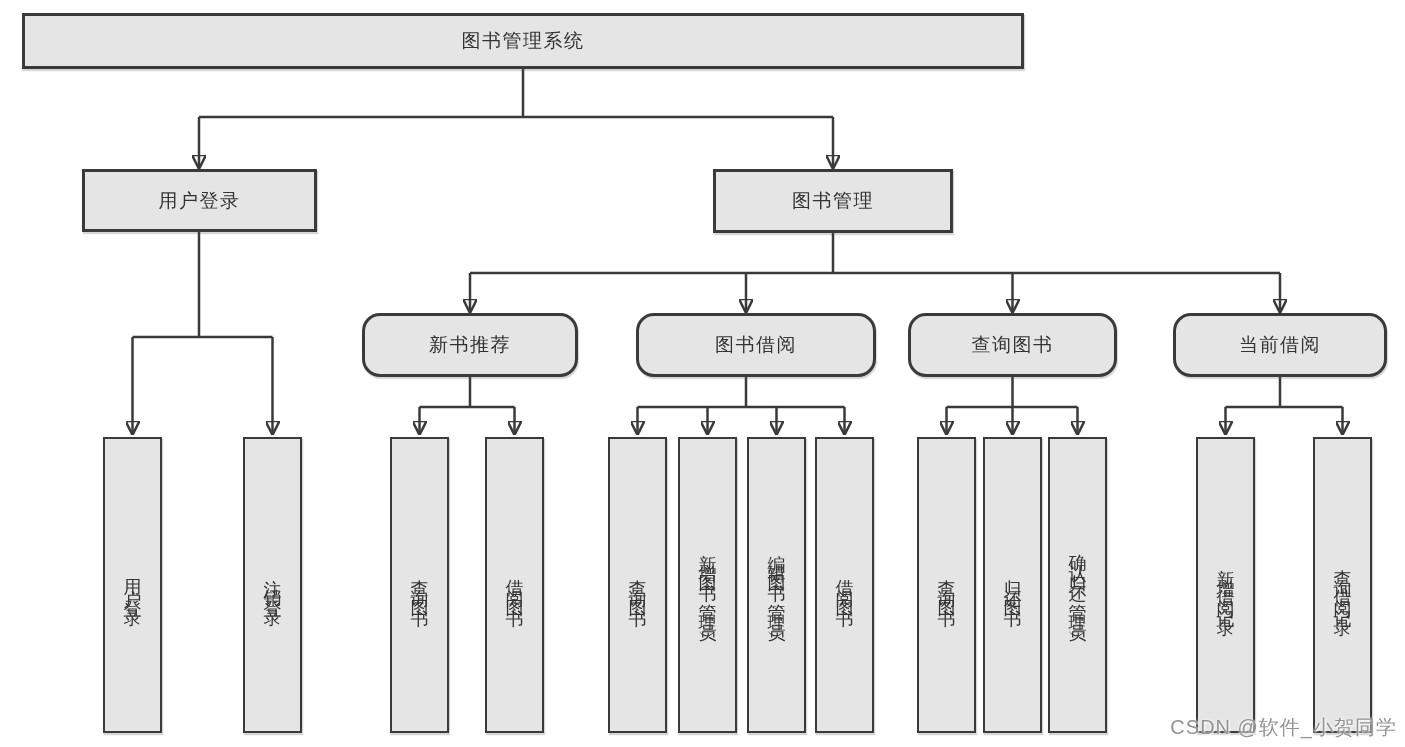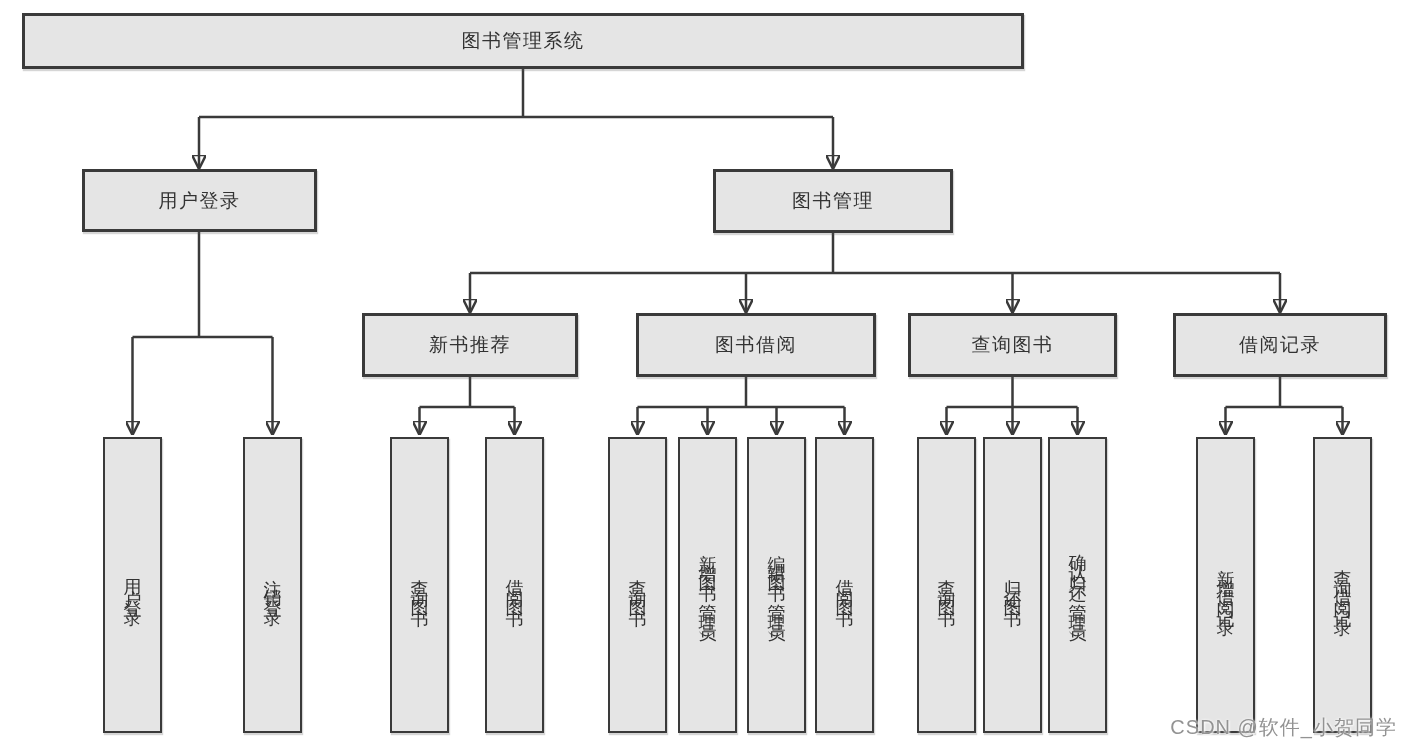--- a/index.html
+++ b/index.html
@@ -40,21 +40,21 @@
     box-shadow: 1px 2px 1px rgba(90,90,90,0.25);
   }
   .h-label {
     font-size: 19px;
     letter-spacing: 1.5px;
     white-space: nowrap;
   }
   .root-box   { left: 22px;  top: 13px;  width: 1002px; height: 56px; }
   .n-userlogin{ left: 82px;  top: 169px; width: 235px;  height: 63px; }
   .n-bookmgmt { left: 713px; top: 169px; width: 240px;  height: 64px; }
-  .lvl3 { top: 313px; height: 64px; }
+  .lvl3 { top: 313px; height: 64px; border-radius: 18px; }
   .n-newbook  { left: 362px;  width: 216px; }
   .n-borrow   { left: 636px;  width: 240px; }
   .n-current  { left: 908px;  width: 209px; }
   .n-records  { left: 1173px; width: 214px; }
   .leaf {
     top: 437px;
     height: 296px;
     width: 59px;
     border-width: 2.5px;
   }
@@ -145,21 +145,21 @@
   <div class="box lvl3 n-newbook">
     <span class="h-label">新书推荐</span>
   </div>
   <div class="box lvl3 n-borrow">
     <span class="h-label">图书借阅</span>
   </div>
   <div class="box lvl3 n-current">
     <span class="h-label">查询图书</span>
   </div>
   <div class="box lvl3 n-records">
-    <span class="h-label">借阅记录</span>
+    <span class="h-label">当前借阅</span>
   </div>
 
   <div class="box leaf g1a">
     <span class="v-label">用户登录</span>
   </div>
   <div class="box leaf g1b">
     <span class="v-label">注销登录</span>
   </div>
 
   <div class="box leaf g2a">

